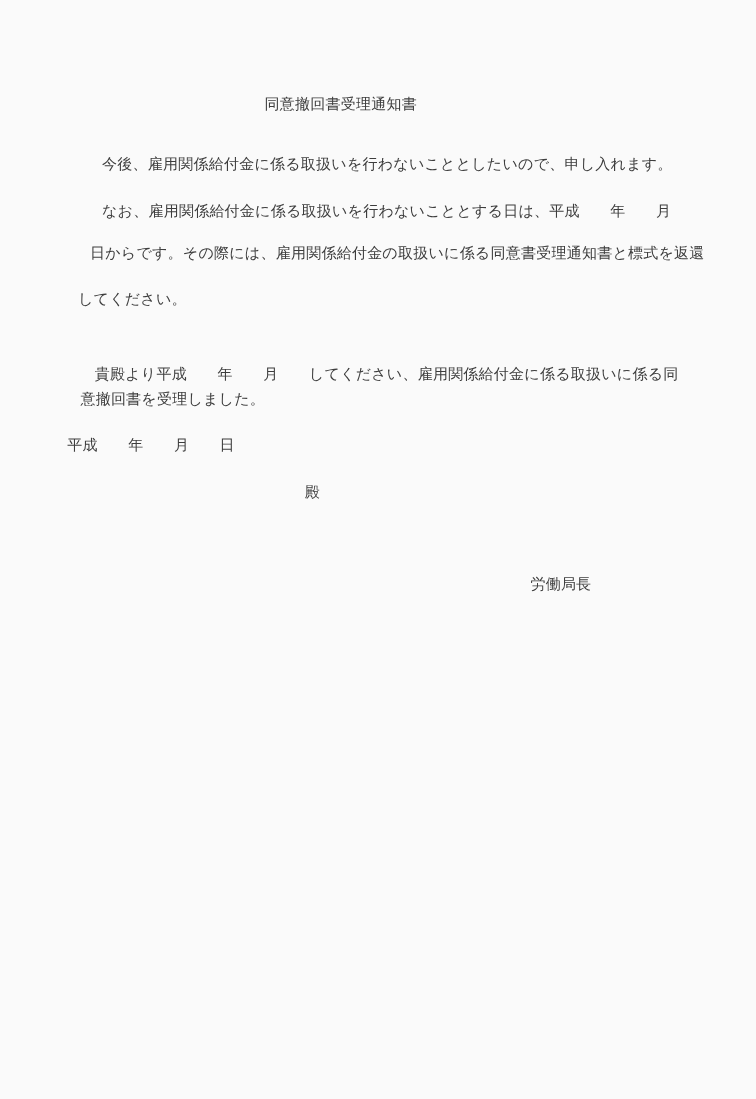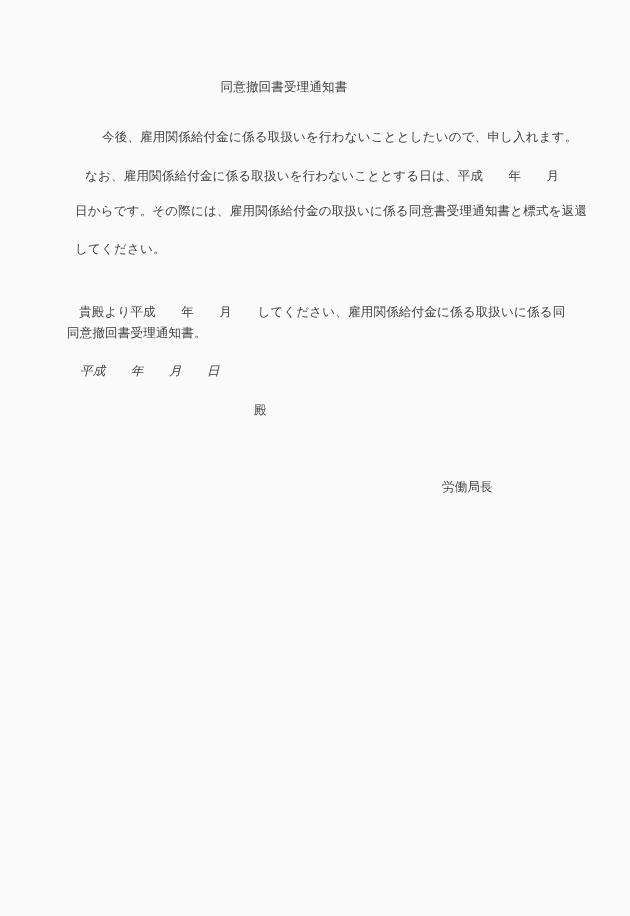--- a/index.html
+++ b/index.html
@@ -26,48 +26,48 @@
     position: absolute;
     white-space: pre;
     letter-spacing: 0.2px;
   }
   .doc-title {
     left: 0;
     width: 568px;
     text-align: center;
     top: 80px;
   }
-  .p1        { left: 102px; top: 130px; }
+  .p1        { left: 85px; top: 130px; }
   .p2l1      { left: 85px; top: 169px; }
   .p2l2      { left: 75px; top: 204px; }
-  .p2l3      { left: 75px; top: 242px; }
+  .p2l3      { left: 65px; top: 242px; }
   .p3l1      { left: 79px; top: 305px; }
   .p3l2      { left: 67px; top: 326px; }
-  .date-line { left: 80px; top: 364px; font-style: italic; }
+  .date-line { left: 56px; top: 364px; }
   .addressee { left: 254px; top: 403px; }
   .issuer    { left: 442px; top: 461px; margin-top: 19px; }
 </style>
 </head>
 <body>
 
 <div class="page">
 
   <div class="line doc-title">同意撤回書受理通知書</div>
 
   <div class="line p1">今後、雇用関係給付金に係る取扱いを行わないこととしたいので、申し入れます。</div>
 
   <div class="line p2l1">なお、雇用関係給付金に係る取扱いを行わないこととする日は、平成　　年　　月</div>
 
   <div class="line p2l2">日からです。その際には、雇用関係給付金の取扱いに係る同意書受理通知書と標式を返還</div>
 
   <div class="line p2l3">してください。</div>
 
   <div class="line p3l1">貴殿より平成　　年　　月　　してください、雇用関係給付金に係る取扱いに係る同</div>
 
-  <div class="line p3l2">同意撤回書受理通知書。</div>
+  <div class="line p3l2">意撤回書を受理しました。</div>
 
   <div class="line date-line">平成　　年　　月　　日</div>
 
   <div class="line addressee">殿</div>
 
   <div class="line issuer">労働局長</div>
 
 </div>
 
 </body></html>

